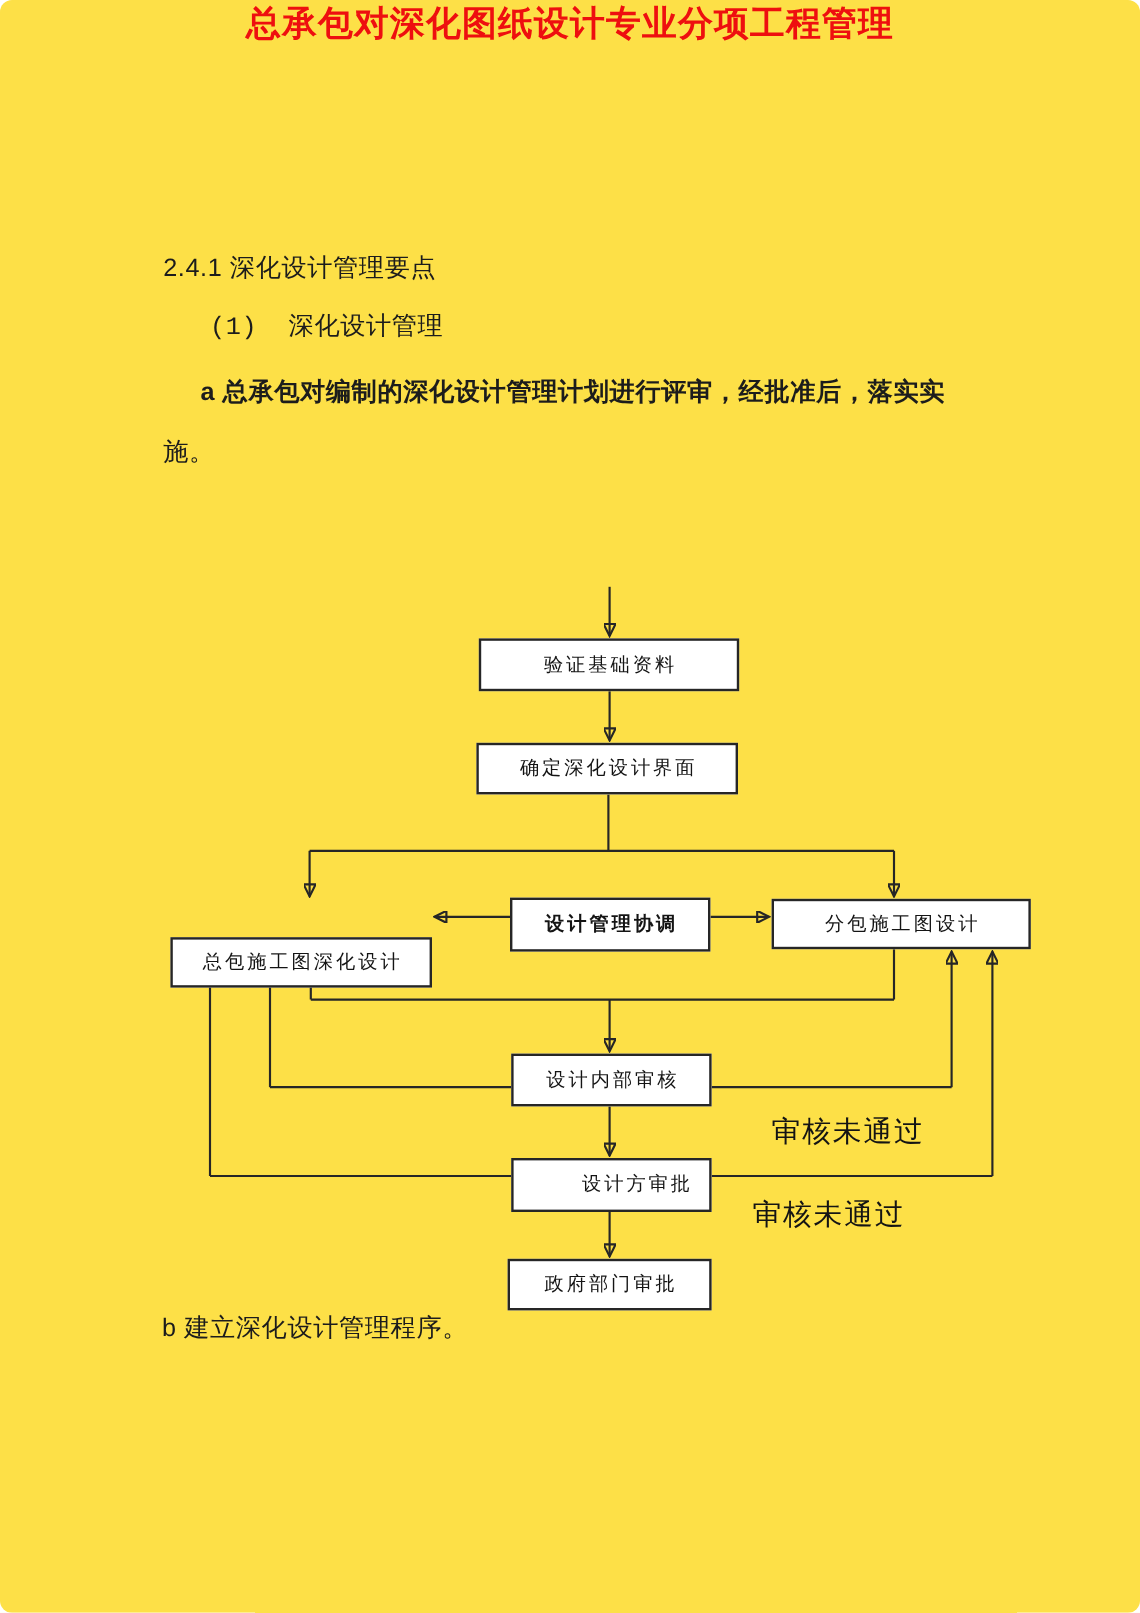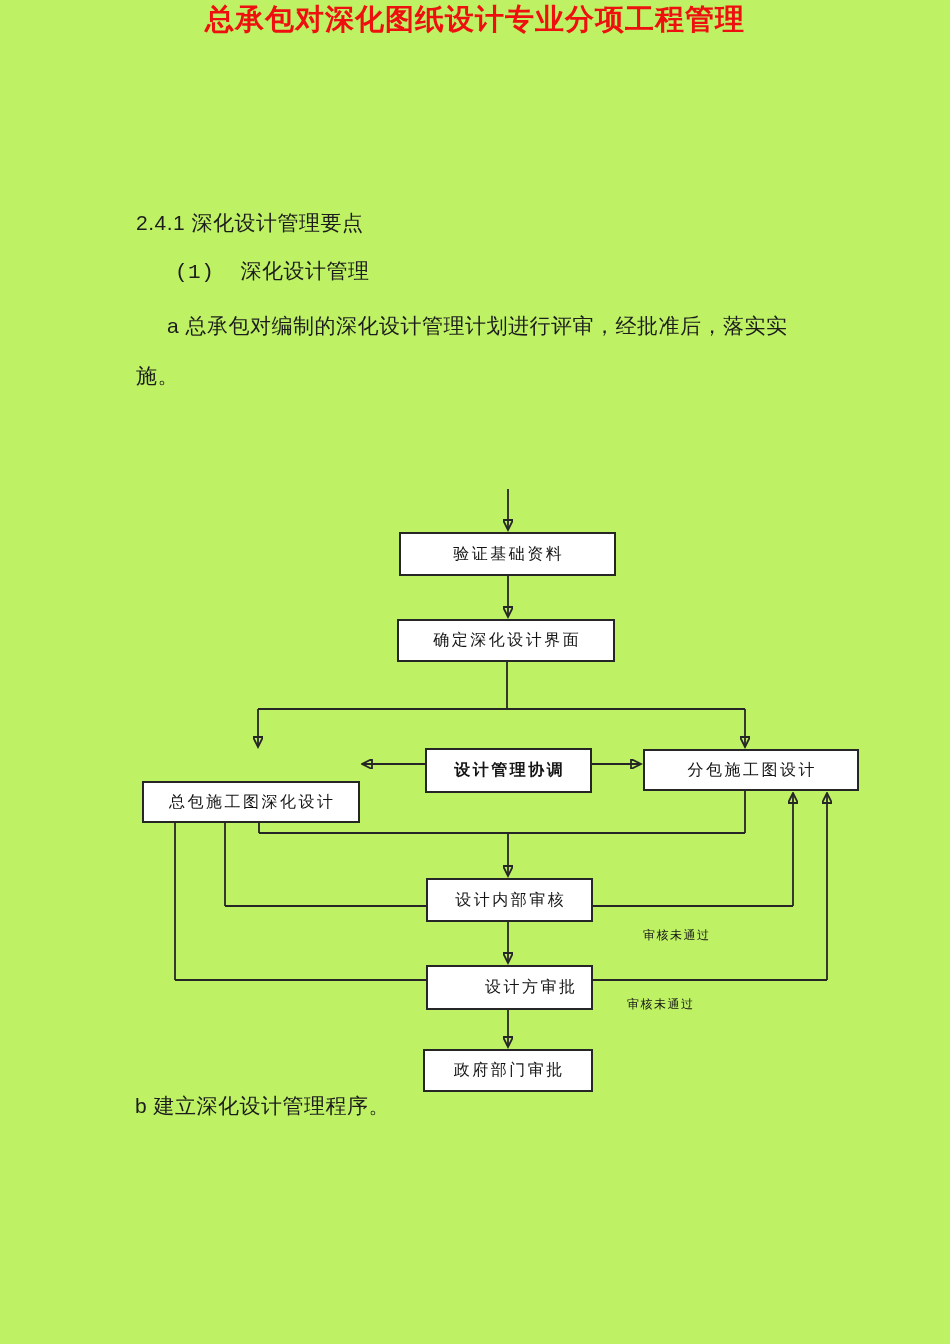--- a/index.html
+++ b/index.html
@@ -1,23 +1,24 @@
 <!DOCTYPE html>
 <html><head>
 <meta charset="utf-8">
 <style>
   html, body { margin: 0; padding: 0; background: #ffffff; }
   #page {
     position: relative;
     width: 950px;
     height: 1344px;
-    background: #bef264;
+    background: #fde047;
     overflow: hidden;
     font-family: "Liberation Sans", "DejaVu Sans", sans-serif;
     color: #1c1c1c;
+    border-radius: 10px;
   }
   .abs { position: absolute; white-space: pre; }
 
   .doc-title {
     left: 0; top: 136; width: 950px;
     text-align: center;
     font-size: 29px;
     font-weight: bold;
     letter-spacing: 1px;
     color: #ee0f0f;
@@ -34,42 +35,42 @@
     justify-content: center;
     font-family: "Liberation Serif", "DejaVu Serif", serif;
     font-size: 16px;
     letter-spacing: 2.5px;
     color: #141414;
     text-indent: 2.5px;
   }
   .edge-label {
     position: absolute;
     font-family: Liberation Sans, sans-serif;
-    font-size: 12px;
+    font-size: 24px;
     letter-spacing: 1.5px;
     color: #141414;
     white-space: pre;
     text-align: right;
   }
   svg.connectors { position: absolute; left: 0; top: 0; pointer-events: none; }
   svg.connectors path, svg.connectors line {
     stroke: #262626;
     stroke-width: 1.8;
     fill: none;
   }
 </style>
 </head>
 <body>
 
 <div id="page">
 
   <div class="abs doc-title">总承包对深化图纸设计专业分项工程管理</div>
   <div class="abs body-text" style="left:136px; top:209px;">2.4.1 深化设计管理要点</div>
   <div class="abs body-text" style="left:175px; top:257px;font-family:Liberation Mono, monospace;">(1)  深化设计管理</div>
-  <div class="abs body-text" style="left:167px; top:312px;">a 总承包对编制的深化设计管理计划进行评审，经批准后，落实实</div>
+  <div class="abs body-text" style="left:167px; top:312px;font-weight:bold;">a 总承包对编制的深化设计管理计划进行评审，经批准后，落实实</div>
   <div class="abs body-text" style="left:136px; top:362px;">施。</div>
   <div class="abs body-text" style="left:135px; top:1092px;">b 建立深化设计管理程序。</div>
 
   <svg class="connectors" width="950" height="1344" viewBox="0 0 950 1344">
     <defs>
       <marker id="arrow" viewBox="0 0 10 10" refX="10" refY="5" markerWidth="13" markerHeight="10" orient="auto-start-reverse" markerUnits="userSpaceOnUse">
         <path d="M0,0 L10,5 L0,10 z" fill="#262626" stroke="none"></path>
       </marker>
     </defs>
 

